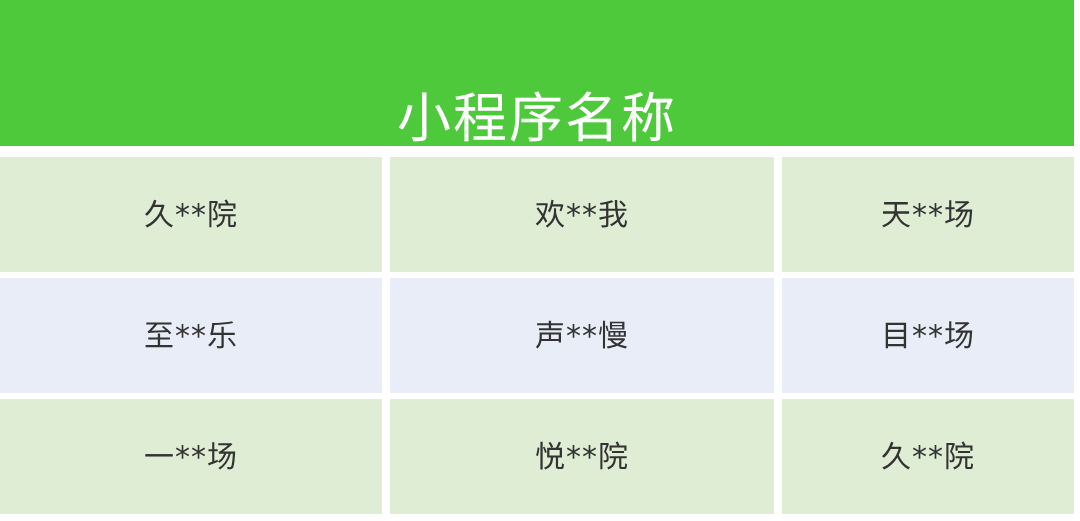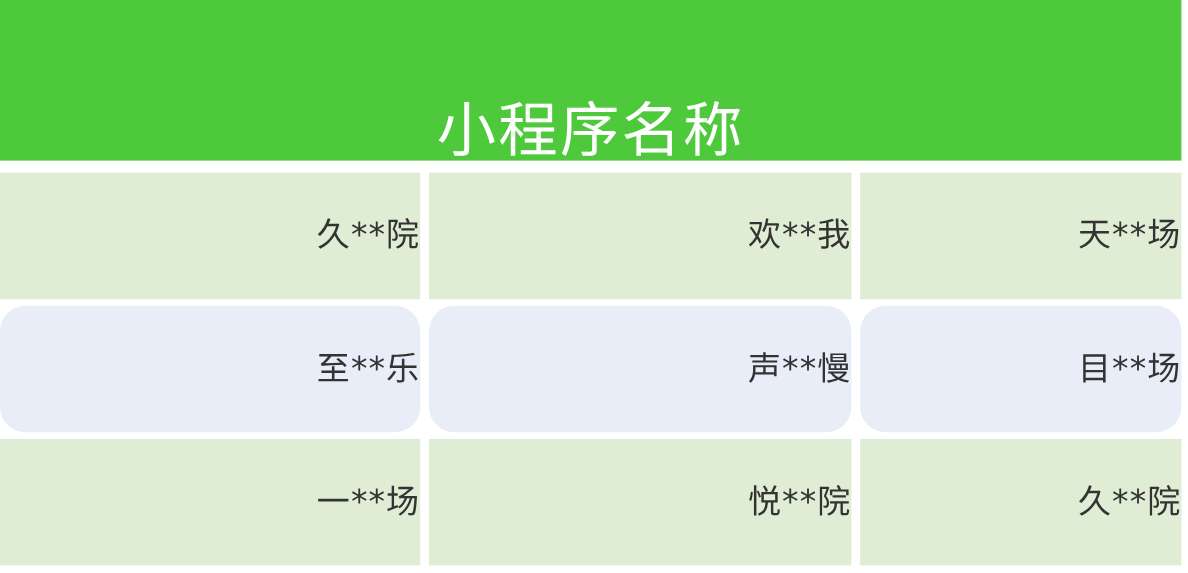--- a/index.html
+++ b/index.html
@@ -59,31 +59,30 @@
     row-gap: 6px;
   }
 
   .grid-row {
     display: contents;
   }
 
   .name-cell {
     display: flex;
     align-items: center;
-    justify-content: flex-end;
+    justify-content: center;
     box-sizing: border-box;
   }
 
   .name-cell.band-green {
     background: #deedd3;
   }
 
   .name-cell.band-lavender {
     background: #e9edf8;
-    border-radius: 23px;
   }
 
   .name-cell-text {
     color: #333333;
     font-size: 30px;
     line-height: 1.2;
     letter-spacing: 1px;
     white-space: nowrap;
     font-family: "DejaVu Sans", "Liberation Sans", sans-serif;
   }

